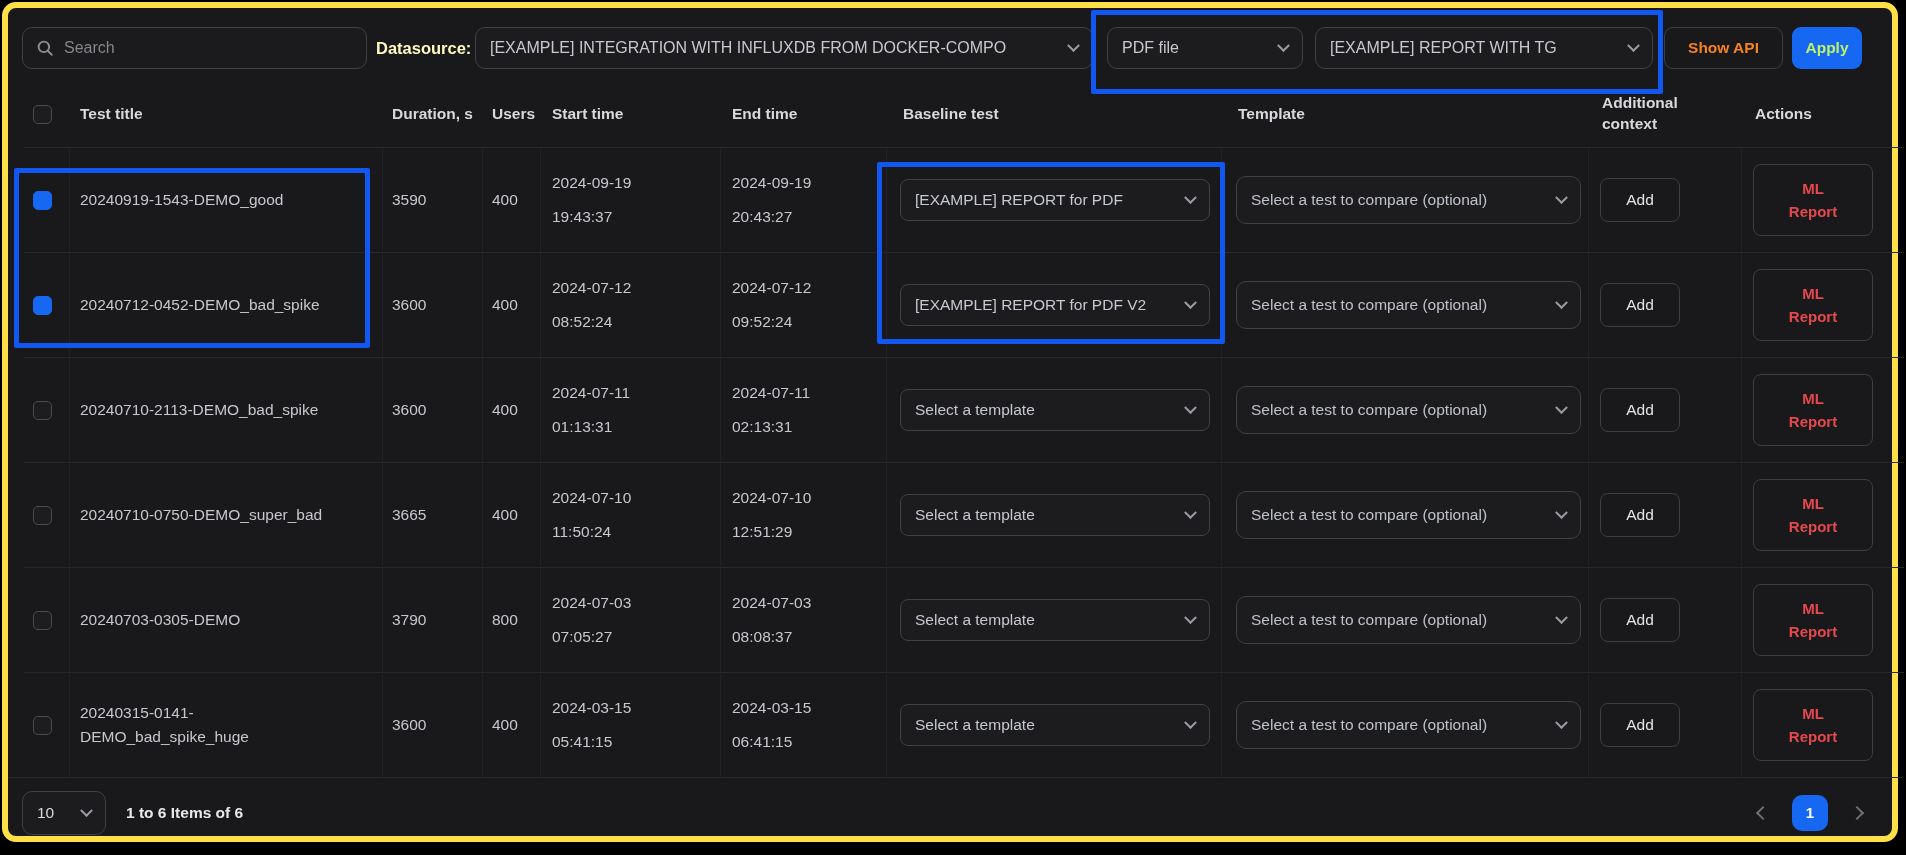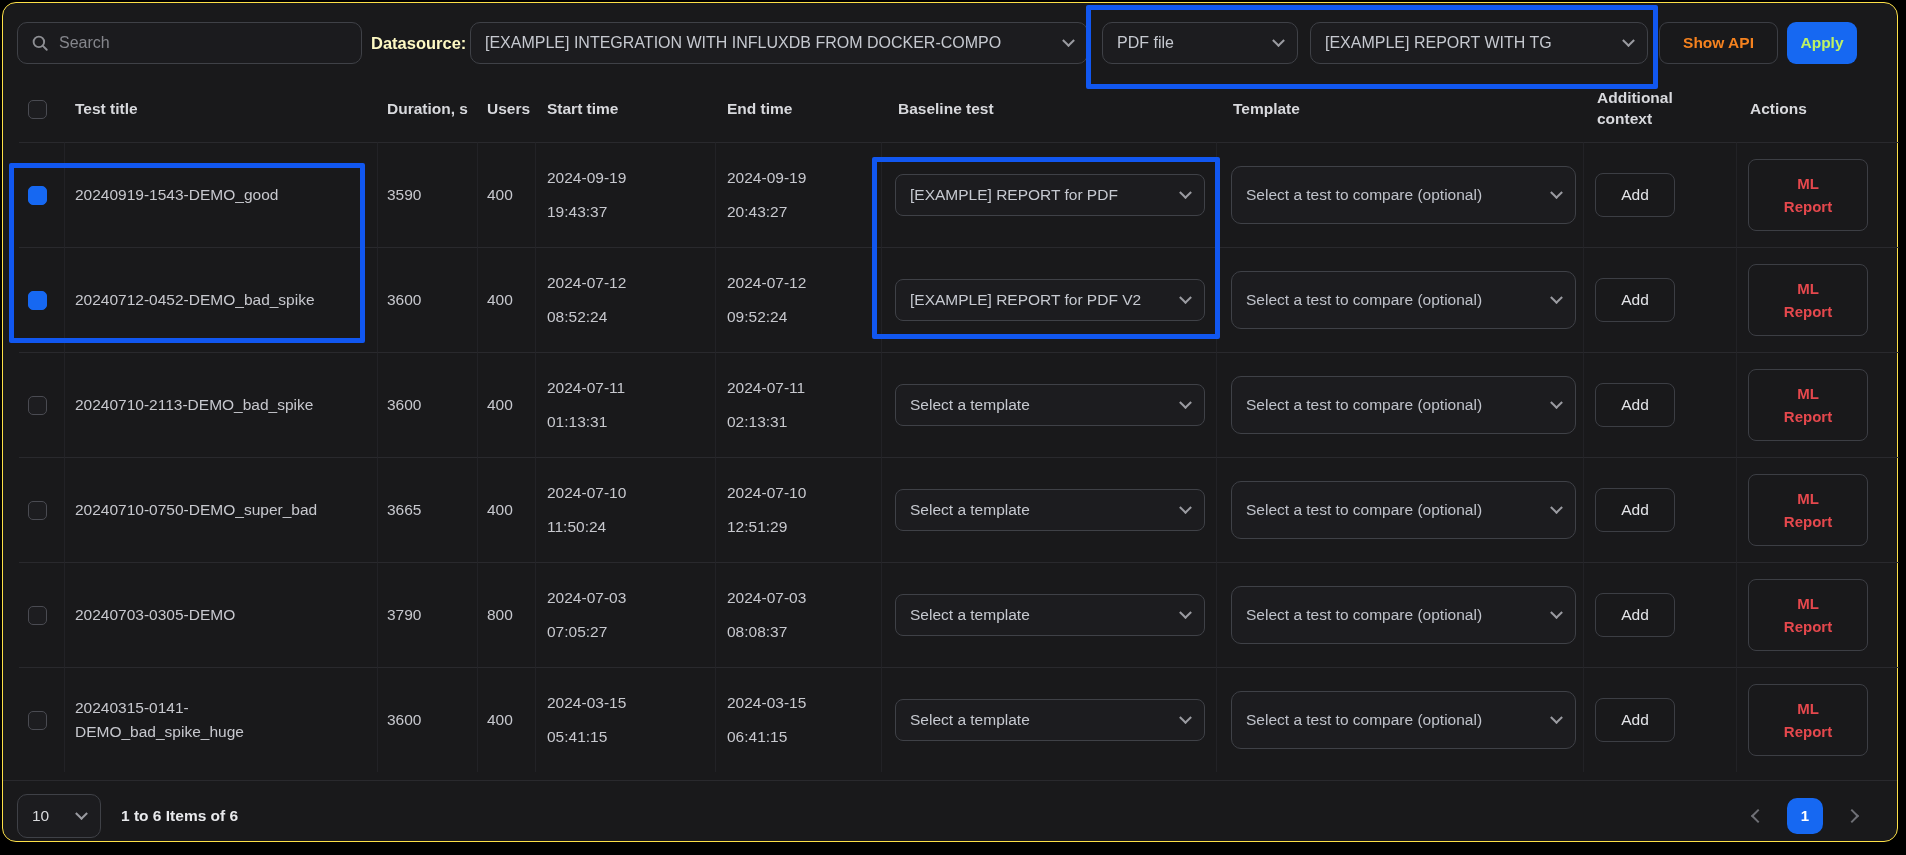--- a/index.html
+++ b/index.html
@@ -6,21 +6,21 @@
   html,body { width:1906px; height:855px; }
   body {
     background:#000;
     font-family:"Liberation Sans", sans-serif;
     position:relative;
     overflow:hidden;
     color:#c7c8ce;
   }
   .panel {
     position:absolute; left:2px; top:2px; width:1896px; height:840px;
-    background:#19191b; border:1px solid #fde047; border-radius:14px;
+    background:#19191b; border:6px solid #fde047; border-radius:14px;
   }
   
   .tb { position:absolute; height:42px; top:19px; display:flex; align-items:center; }
   .searchbox {
     left:14px; width:345px; border:1px solid #3f4147; border-radius:10px;
     padding:0 13px; gap:10px; background:#1b1b1e;
   }
   .searchbox .ph { color:#85868c; font-size:16px; }
   .ds-label { left:368px; color:#fef9c3; font-size:16.5px; font-weight:700; }
   .select {
@@ -72,35 +72,34 @@
     width:19px; height:19px; border-radius:5px; border:1.5px solid #4a4b52;
     background:#1d1d20; margin-left:9px; cursor:pointer; flex:0 0 auto;
   }
   .cbx.checked { background:#1668f2; border-color:#1668f2; }
   .c-title { padding-left:10px; }
   .title-text { max-width:272px; line-height:1.55; overflow-wrap:normal; }
   .c-num { padding-left:9px; }
   .c-time { flex-direction:column; align-items:flex-start; justify-content:center;
             padding-left:11px; line-height:34px; }
   .tmpl-select { margin-left:13px; width:310px; height:42px; font-size:15.5px;border-radius:8px; }
-  .base-select { margin-left:14px; width:345px; height:58px; font-size:15.5px; color:#bfc2ca; }
+  .base-select { margin-left:14px; width:345px; height:48px; font-size:15.5px; color:#bfc2ca; }
   .add-btn {
     margin-left:11px; width:80px; height:44px; border:1px solid #3c3e44; border-radius:8px;
     color:#e3e4e8; font-size:15.5px; font-weight:400;
   }
   .ml-btn {
     margin-left:11px; width:120px; height:72px; border:1px solid #3c3e44; border-radius:8px;
     color:#e5484d; font-weight:700; font-size:15px;
   }
   .ml-inner { width:60px; text-align:center; line-height:1.55; }
   
   .pager {
     position:absolute; left:0; top:769px; width:1894px; height:69px;
     border-top:1px solid #29292d;
-    margin-top:8px;
   }
   .size-select { position:absolute; left:14px; top:13px; width:84px; height:44px;
                  color:#d9dadd; font-size:15.5px; }
   .summary { position:absolute; left:118px; top:0; height:69px; display:flex; align-items:center;
              color:#e8e9ec; font-size:15.5px; font-weight:700; }
   .pag-right { position:absolute; right:40px; top:0; height:69px; display:flex; align-items:center; gap:24px; }
   .pchev { width:10px; height:10px; border-right:2px solid #6f7076; border-bottom:2px solid #6f7076;
            cursor:pointer; }
   .pchev.prev { transform:rotate(135deg); }
   .pchev.next { transform:rotate(-45deg); }

